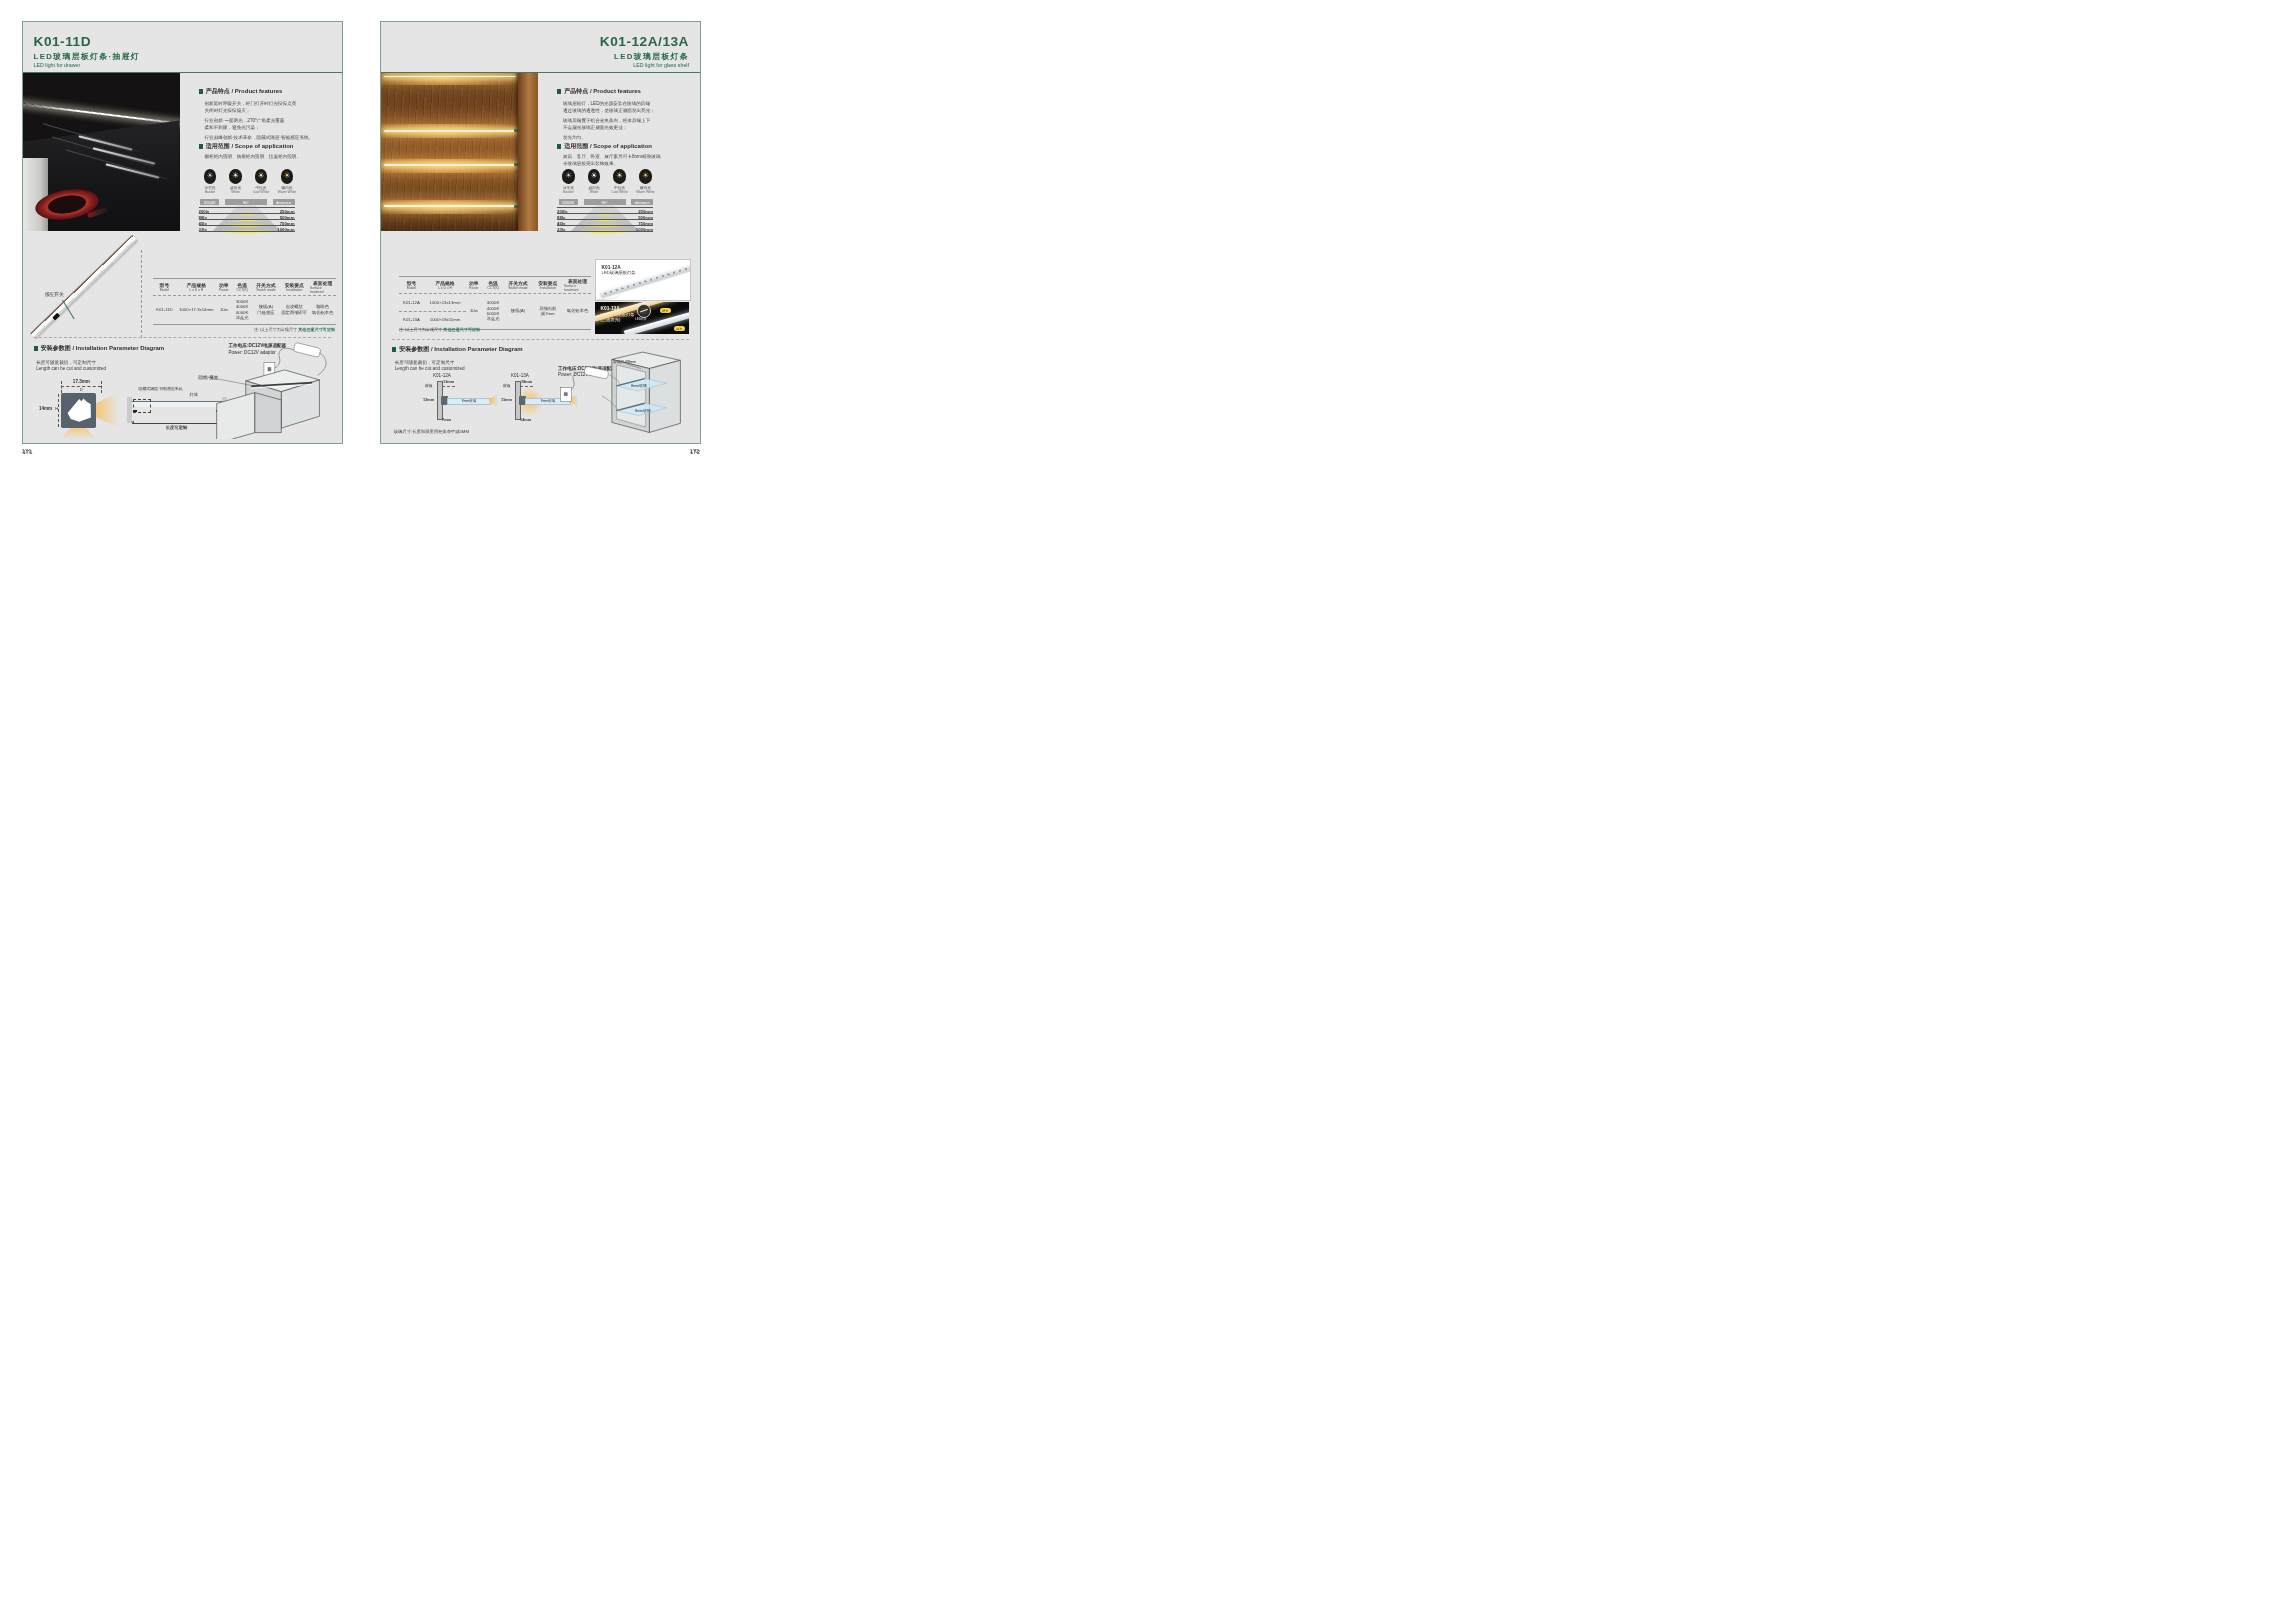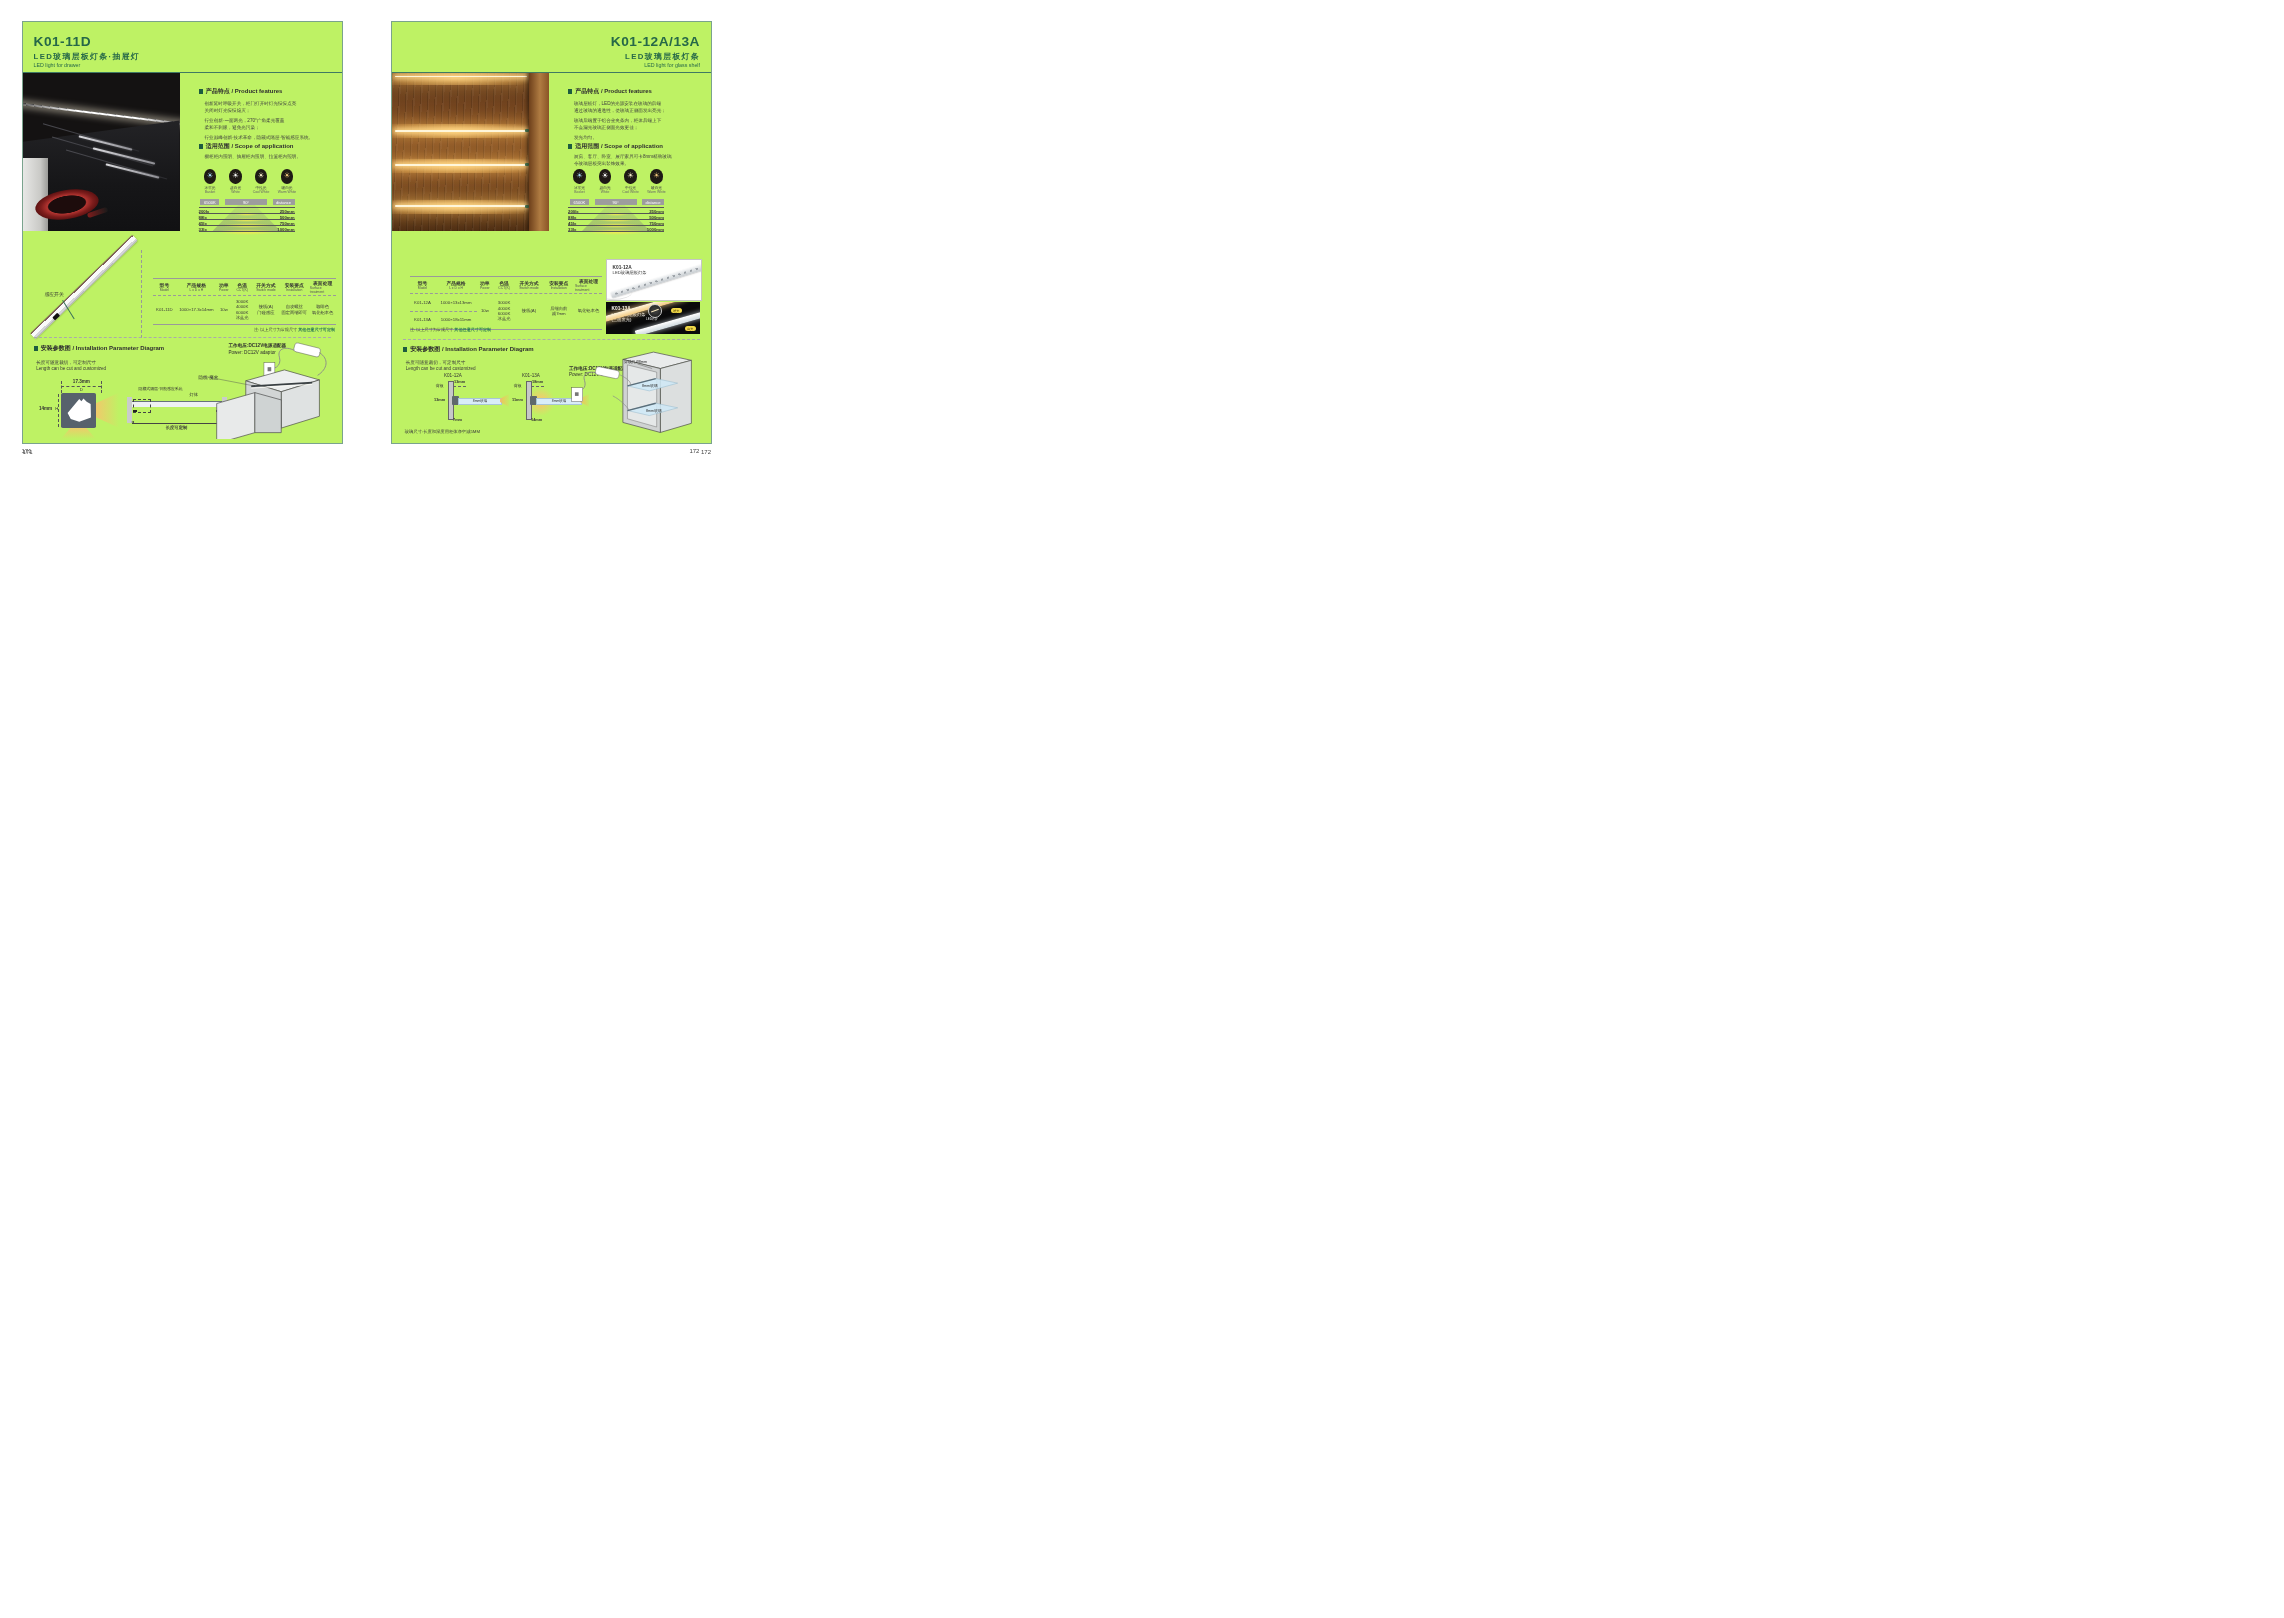--- a/index.html
+++ b/index.html
@@ -1,21 +1,21 @@
 <!DOCTYPE html>
 <html style="font-size:7.3px"><head>
 <meta charset="utf-8">
 <style>
   html,body{margin:0;padding:0;background:#ffffff;}
   .canvas{position:relative;width:718px;height:468px;background:#fff;
           font-family:"Liberation Sans",sans-serif;color:#3c3c3c;overflow:hidden;}
-  .page{position:absolute;top:21px;width:319px;height:421px;background:#bef264;
+  .page{position:absolute;top:21px;width:319px;height:421px;background:#e5e5e5;
         border:0.5px solid #7aa38d;}
   .page.left{left:21.5px;}
-  .page.right{left:391px;}
+  .page.right{left:380px;}
   .pageno{position:absolute;top:448px;font-size:6px;color:#444;}
 
   
   .hdr-model{position:absolute;top:12px;font-size:13.7px;font-weight:bold;color:#266848;letter-spacing:0.5px;}
   .hdr-cn{position:absolute;top:29px;font-size:7.8px;font-weight:bold;color:#266848;letter-spacing:1.4px;}
   .hdr-en{position:absolute;top:40px;font-size:5.3px;color:#266848;}
   .hdr-line{position:absolute;top:50px;left:0;right:0;border-top:0.5px solid #3f7a63;}
 
   
   .sec-h{position:absolute;display:flex;align-items:center;gap:3.2px;font-size:6px;font-weight:bold;color:#2f2f2f;}

